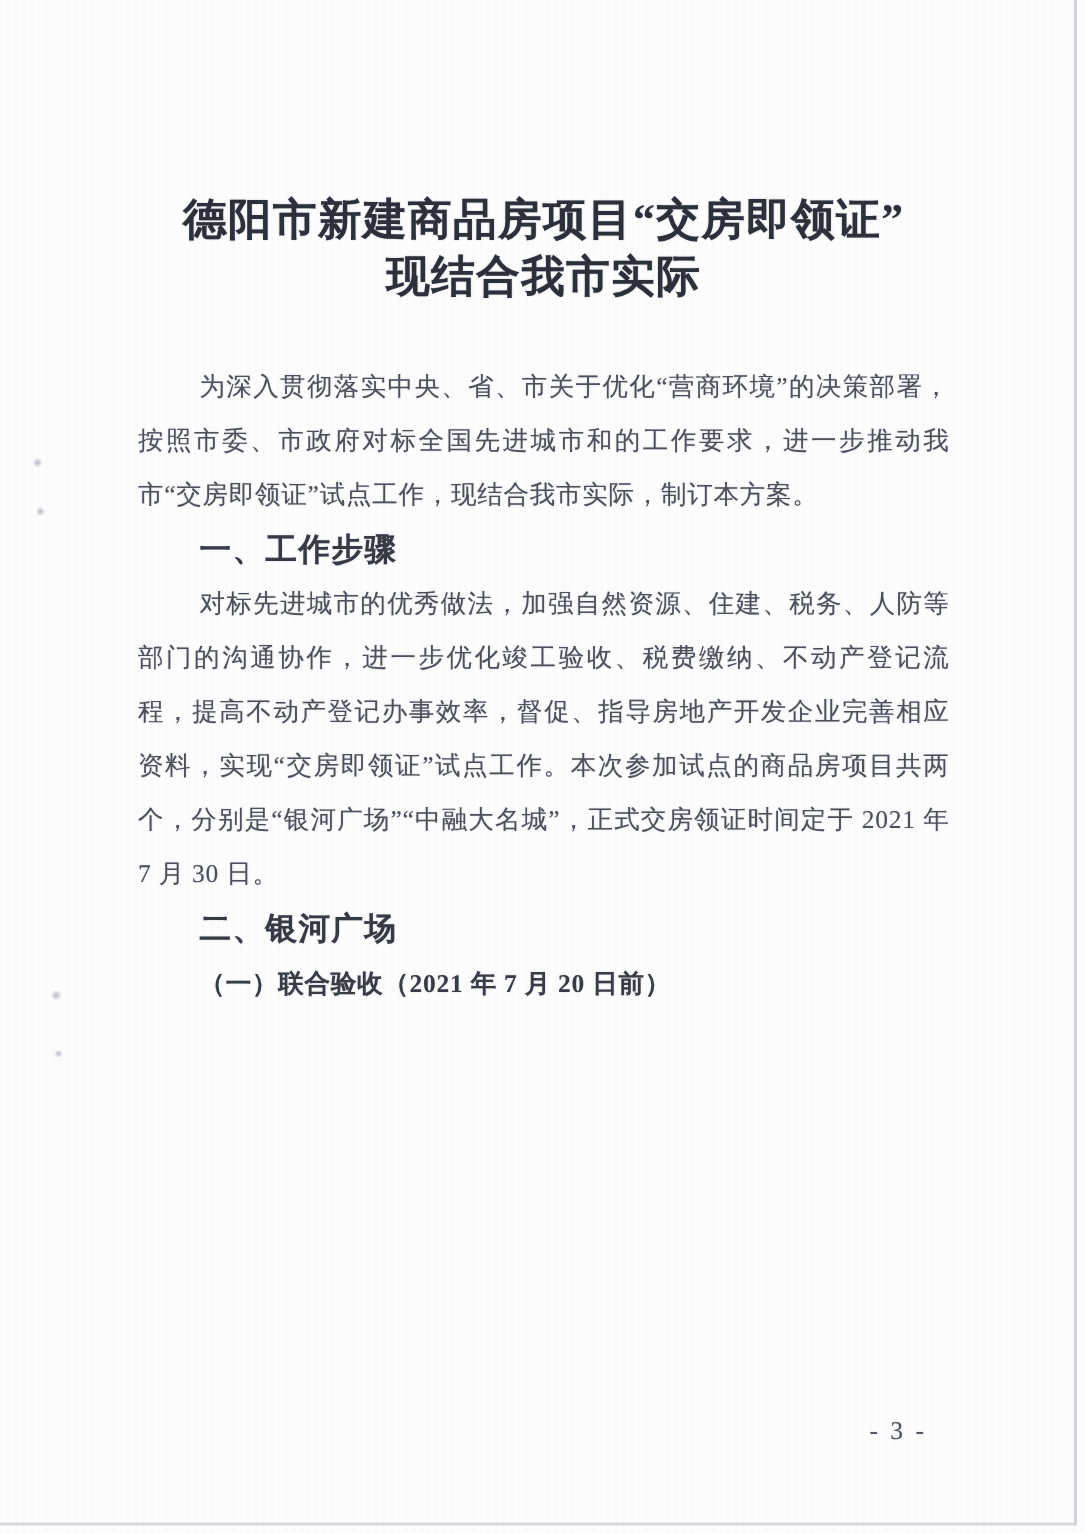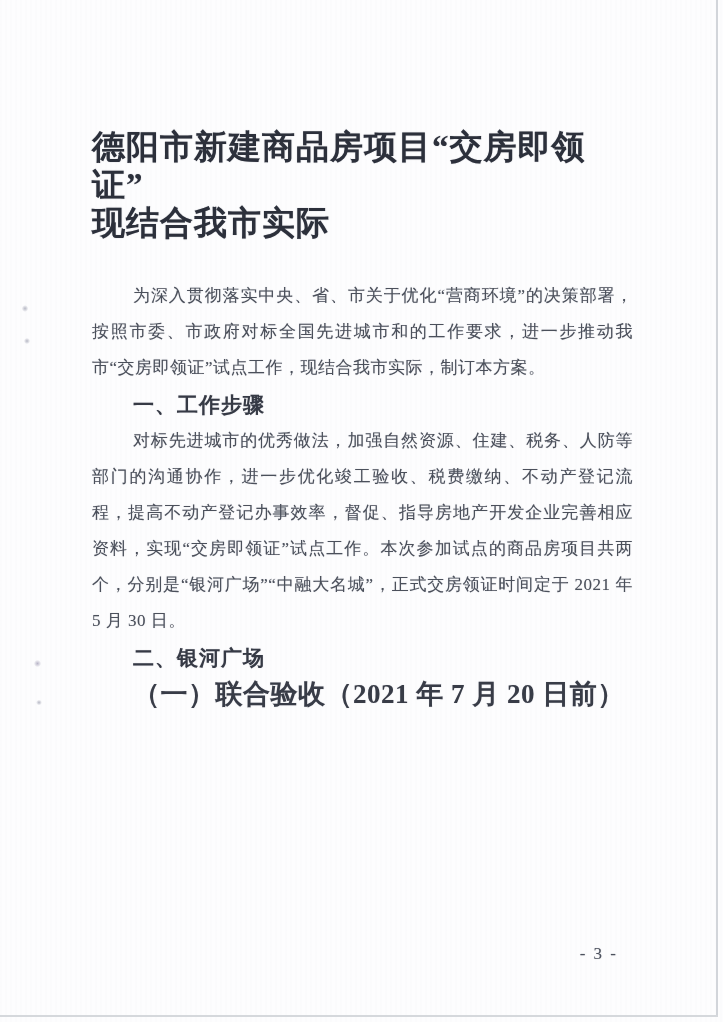--- a/index.html
+++ b/index.html
@@ -21,21 +21,22 @@
     font-family: "Liberation Serif", "DejaVu Serif", serif;
   }
   .text-column {
     position: absolute;
     left: 92px;
     top: 128px;
     width: 541px;
   }
   .doc-title {
     margin: 0;
-    font-size: 33px;
+    text-align: center;
+    font-size: 29px;
     line-height: 38px;
     font-weight: bold;
     color: #2c303b;
     letter-spacing: 1px;
     text-shadow: 0 0 1px rgba(60,65,80,0.45);
   }
   .doc-title .title-line { display: block; }
   .doc-body { margin-top: 36px; }
   .block {
     margin: 0;
@@ -52,21 +53,21 @@
   .block-heading {
     font-size: 21px;
     line-height: 36px;
     font-weight: bold;
     color: #363a45;
     font-family: "Liberation Sans", "DejaVu Sans", sans-serif;
     letter-spacing: 1px;
     margin-top: 1px;
   }
   .block-subheading {
-    font-size: 27px;
+    font-size: 17px;
     line-height: 36px;
     font-weight: bold;
     color: #383c47;
     letter-spacing: 0.5px;
   }
   .page-number {
     position: absolute;
     left: 92px;
     top: 944px;
     width: 526px;
@@ -108,21 +109,21 @@
 <div class="scan-page">
 
   <div class="text-column">
     <h1 class="doc-title">
       <span class="title-line">德阳市新建商品房项目“交房即领证”</span>
       <span class="title-line">现结合我市实际</span>
     </h1>
     <div class="doc-body" id="doc-blocks">
         <p class="block block-paragraph">为深入贯彻落实中央、省、市关于优化“营商环境”的决策部署，按照市委、市政府对标全国先进城市和的工作要求，进一步推动我市“交房即领证”试点工作，现结合我市实际，制订本方案。</p>
         <p class="block block-heading">一、工作步骤</p>
-        <p class="block block-paragraph">对标先进城市的优秀做法，加强自然资源、住建、税务、人防等部门的沟通协作，进一步优化竣工验收、税费缴纳、不动产登记流程，提高不动产登记办事效率，督促、指导房地产开发企业完善相应资料，实现“交房即领证”试点工作。本次参加试点的商品房项目共两个，分别是“银河广场”“中融大名城”，正式交房领证时间定于 2021 年 5 月 30 日。</p>
+        <p class="block block-paragraph">对标先进城市的优秀做法，加强自然资源、住建、税务、人防等部门的沟通协作，进一步优化竣工验收、税费缴纳、不动产登记流程，提高不动产登记办事效率，督促、指导房地产开发企业完善相应资料，实现“交房即领证”试点工作。本次参加试点的商品房项目共两个，分别是“银河广场”“中融大名城”，正式交房领证时间定于 2021 年 7 月 30 日。</p>
         <p class="block block-heading">二、银河广场</p>
         <p class="block block-subheading">（一）联合验收（2021 年 7 月 20 日前）</p>
       </div>
   </div>
 
   <div class="page-number">- 3 -</div>
 
   <div class="page-edge-right"></div>
   <div class="page-edge-bottom"></div>
 

